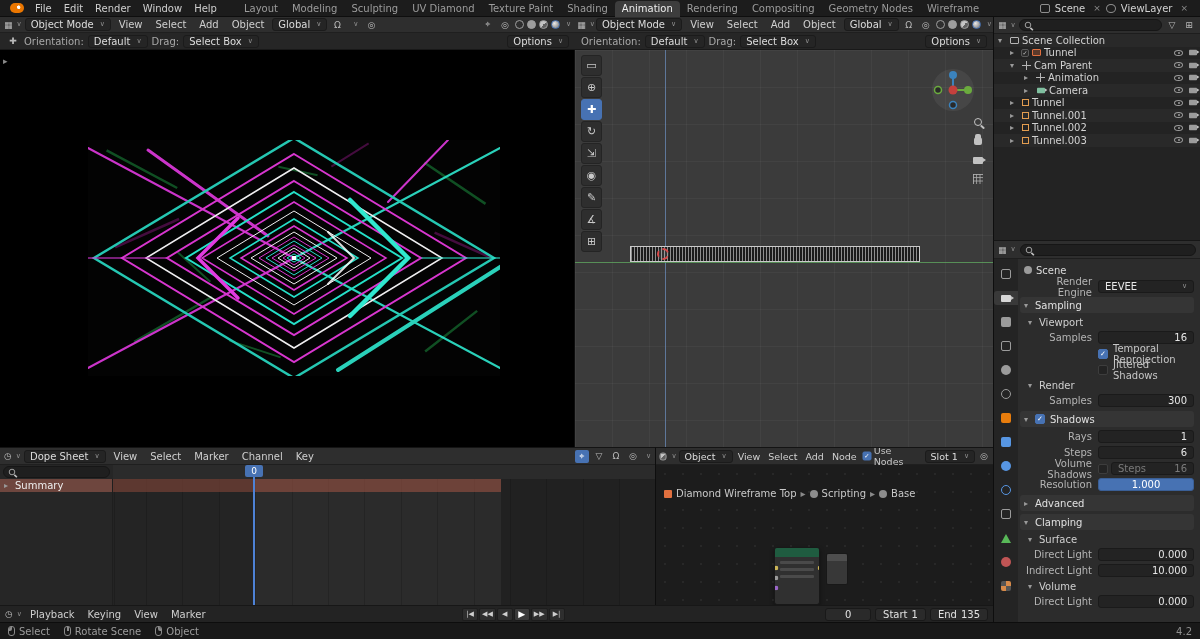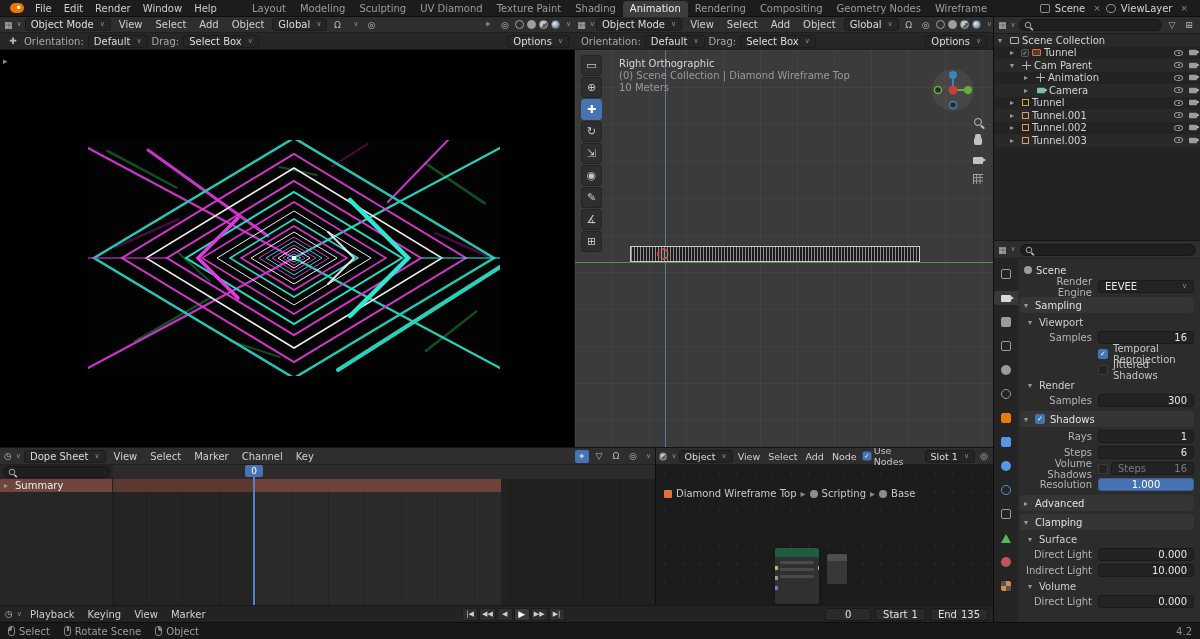--- a/index.html
+++ b/index.html
@@ -5,21 +5,21 @@
 *{margin:0;padding:0;box-sizing:border-box}
 html,body{width:1200px;height:639px;overflow:hidden;background:#0e0e0e}
 #app{position:relative;width:1200px;height:639px;font-family:"DejaVu Sans","Liberation Sans",sans-serif;font-size:11px;color:#c5c5c5;background:#1d1d1d}
 .chev{font-size:7px;color:#8f8f8f;margin-left:3px;line-height:1}
 .tri{font-size:8px;color:#9a9a9a;margin-right:3px;width:8px;display:inline-block}
 
 
 #topbar{position:absolute;left:0;top:0;width:1200px;height:17px;background:#1c1c1c;border-bottom:1px solid #0e0e0e;display:flex;align-items:center;padding:0 5px;font-size:10px;z-index:9}
 .logo{width:14px;height:10px;border-radius:5px;background:radial-gradient(circle at 62% 42%,#fff 0 1.5px,#ea7600 2px 100%);margin:0 5px}
 .mi{padding:0 6px;color:#cfcfcf}
-.tabs{display:flex;margin-left:22px;height:17px;align-items:flex-end}
+.tabs{display:flex;margin-left:14px;height:17px;align-items:flex-end}
 .tab{padding:1px 7px;color:#9c9c9c;border-radius:4px 4px 0 0;height:16px;line-height:14px;white-space:nowrap}
 .tab.active{background:#3d3d3d;color:#ededed}
 .tb-right{margin-left:auto;display:flex;align-items:center;gap:2px;padding-right:4px}
 .mini-ic{width:10px;height:9px;border:1px solid #8e8e8e;border-radius:2px;display:inline-block}
 .tb-lbl{color:#d2d2d2;padding:0 3px}
 .xbtn{color:#8a8a8a;font-size:9px;padding:0 3px}
 
 
 .ehdr{position:absolute;height:16px;background:#2e2e2e;border-bottom:1px solid #1f1f1f;display:flex;align-items:center;gap:3px;padding:0 4px;font-size:10px;color:#d6d6d6;white-space:nowrap}
 .dd{background:#252525;border:1px solid #1b1b1b;border-radius:3px;height:13px;display:inline-flex;align-items:center;padding:0 5px;gap:3px;color:#dcdcdc;white-space:nowrap}
@@ -351,25 +351,20 @@
       <span class="tool">⊕</span>
       <span class="tool active">✚</span>
       <span class="tool">↻</span>
       <span class="tool">⇲</span>
       <span class="tool">◉</span>
       <span class="tool">✎</span>
       <span class="tool">∡</span>
       <span class="tool">⊞</span>
     </div>
 
-    <div class="ovl">
-      <div>Right Orthographic</div>
-      <div class="sub">(0) Scene Collection | Diamond Wireframe Top</div>
-      <div class="sub">10 Meters</div>
-    </div>
 
     <svg width="44" height="44" viewBox="0 0 44 44" style="position:absolute;right:18px;top:18px">
       <circle cx="22" cy="22" r="21" fill="rgba(255,255,255,0.06)"></circle>
       <line x1="22" y1="22" x2="22" y2="9" stroke="#3b83bd" stroke-width="2"></line>
       <circle cx="22" cy="7" r="4" fill="#3b83bd"></circle>
       <line x1="22" y1="22" x2="35" y2="22" stroke="#6bab3e" stroke-width="2"></line>
       <circle cx="37" cy="22" r="4" fill="#6bab3e"></circle>
       <circle cx="22" cy="37" r="3.5" fill="#2a2a2a" stroke="#3b83bd" stroke-width="1.5"></circle>
       <circle cx="7" cy="22" r="3.5" fill="#2a2a2a" stroke="#6bab3e" stroke-width="1.5"></circle>
       <circle cx="22" cy="22" r="4.5" fill="#c4403d"></circle>

